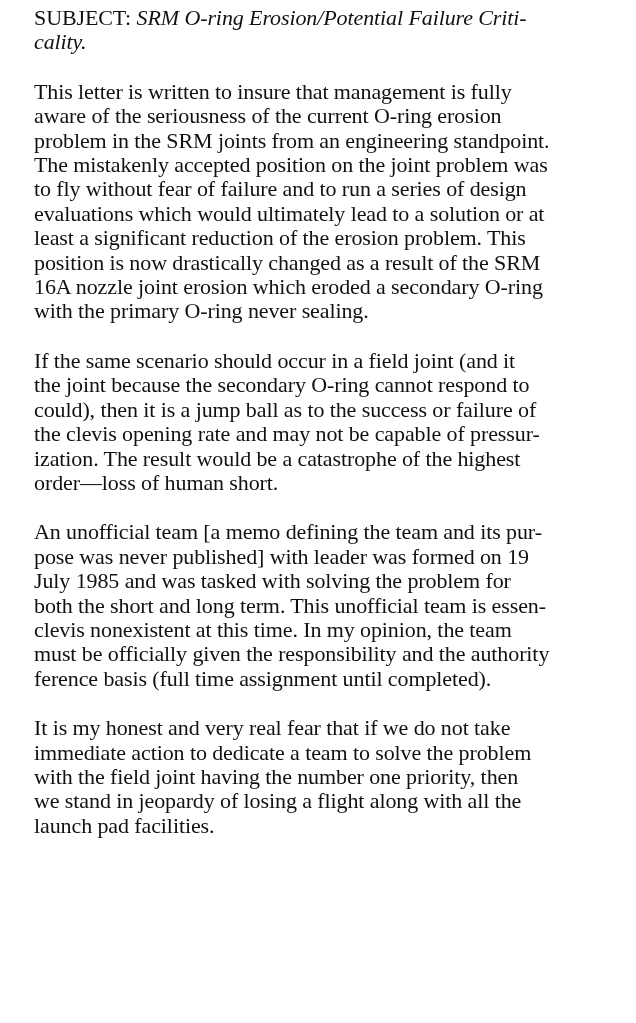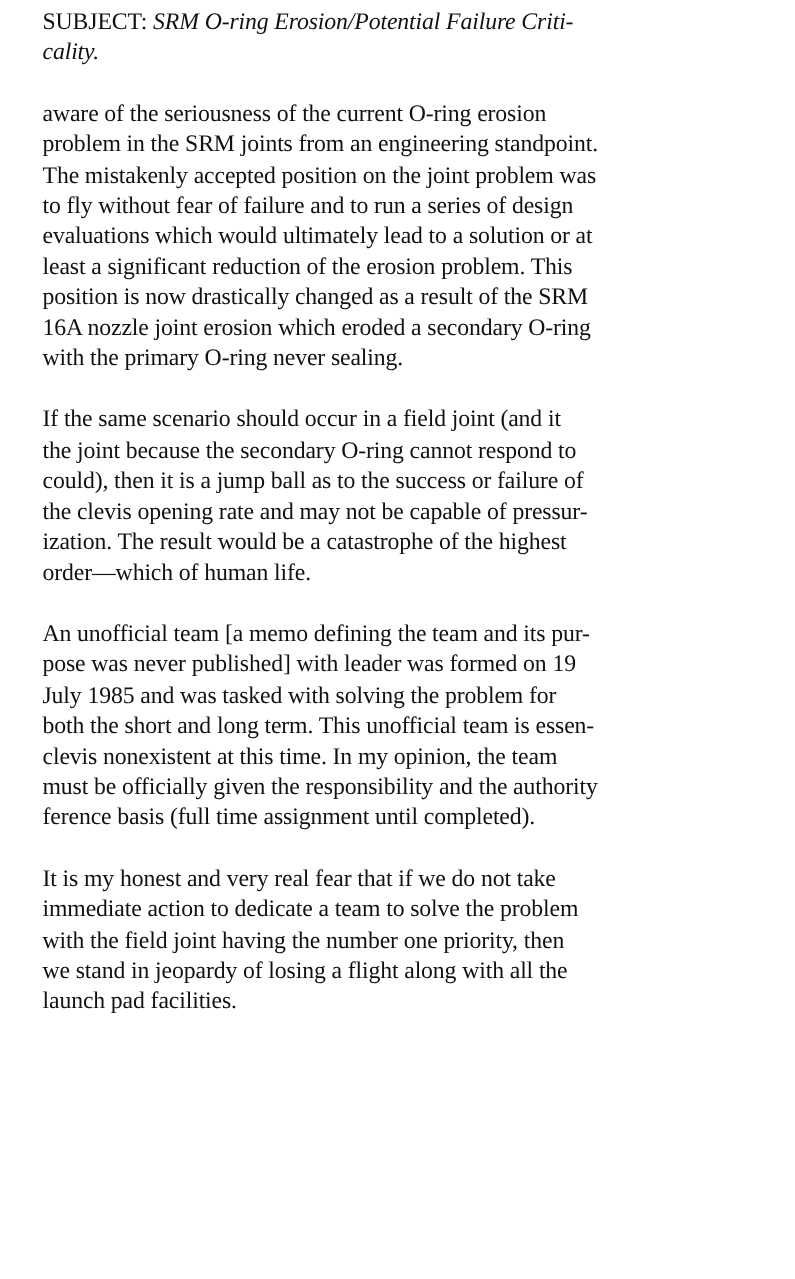--- a/index.html
+++ b/index.html
@@ -13,21 +13,21 @@
       overflow: hidden;
       position: relative;
       font-family: "Liberation Serif", "DejaVu Serif", serif;
       color: #111111;
     }
     .page {
       position: absolute;
       left: 34px;
       top: 4px;
       width: 600px;
-      font-size: 19px;
+      font-size: 22px;
       line-height: 24.4px;
       letter-spacing: -0.1px;
     }
     .line {
       display: block;
       white-space: nowrap;
     }
     .subject {
       margin-top: 2px;
     }
@@ -45,41 +45,42 @@
 <body>
 
 <div class="page">
 
   <div class="subject">
     <span class="line"><span>SUBJECT: </span><span class="ital">SRM O-ring Erosion/Potential Failure Criti-</span></span>
     <span class="line ital">cality.</span>
   </div>
 
   <div class="para">
+    <span class="line">This letter is written to insure that management is fully</span>
     <span class="line">aware of the seriousness of the current O-ring erosion</span>
     <span class="line">problem in the SRM joints from an engineering standpoint.</span>
   </div>
 
   <div class="para tight">
     <span class="line">The mistakenly accepted position on the joint problem was</span>
     <span class="line">to fly without fear of failure and to run a series of design</span>
     <span class="line">evaluations which would ultimately lead to a solution or at</span>
     <span class="line">least a significant reduction of the erosion problem. This</span>
     <span class="line">position is now drastically changed as a result of the SRM</span>
     <span class="line">16A nozzle joint erosion which eroded a secondary O-ring</span>
     <span class="line">with the primary O-ring never sealing.</span>
   </div>
 
   <div class="para">
     <span class="line">If the same scenario should occur in a field joint (and it</span>
     <span class="line">the joint because the secondary O-ring cannot respond to</span>
     <span class="line">could), then it is a jump ball as to the success or failure of</span>
     <span class="line">the clevis opening rate and may not be capable of pressur-</span>
     <span class="line">ization. The result would be a catastrophe of the highest</span>
-    <span class="line">order—which of human life.</span>
+    <span class="line">order—loss of human short.</span>
   </div>
 
   <div class="para">
     <span class="line">An unofficial team [a memo defining the team and its pur-</span>
     <span class="line">pose was never published] with leader was formed on 19</span>
     <span class="line">July 1985 and was tasked with solving the problem for</span>
     <span class="line">both the short and long term. This unofficial team is essen-</span>
     <span class="line">clevis nonexistent at this time. In my opinion, the team</span>
     <span class="line">must be officially given the responsibility and the authority</span>
     <span class="line">ference basis (full time assignment until completed).</span>

